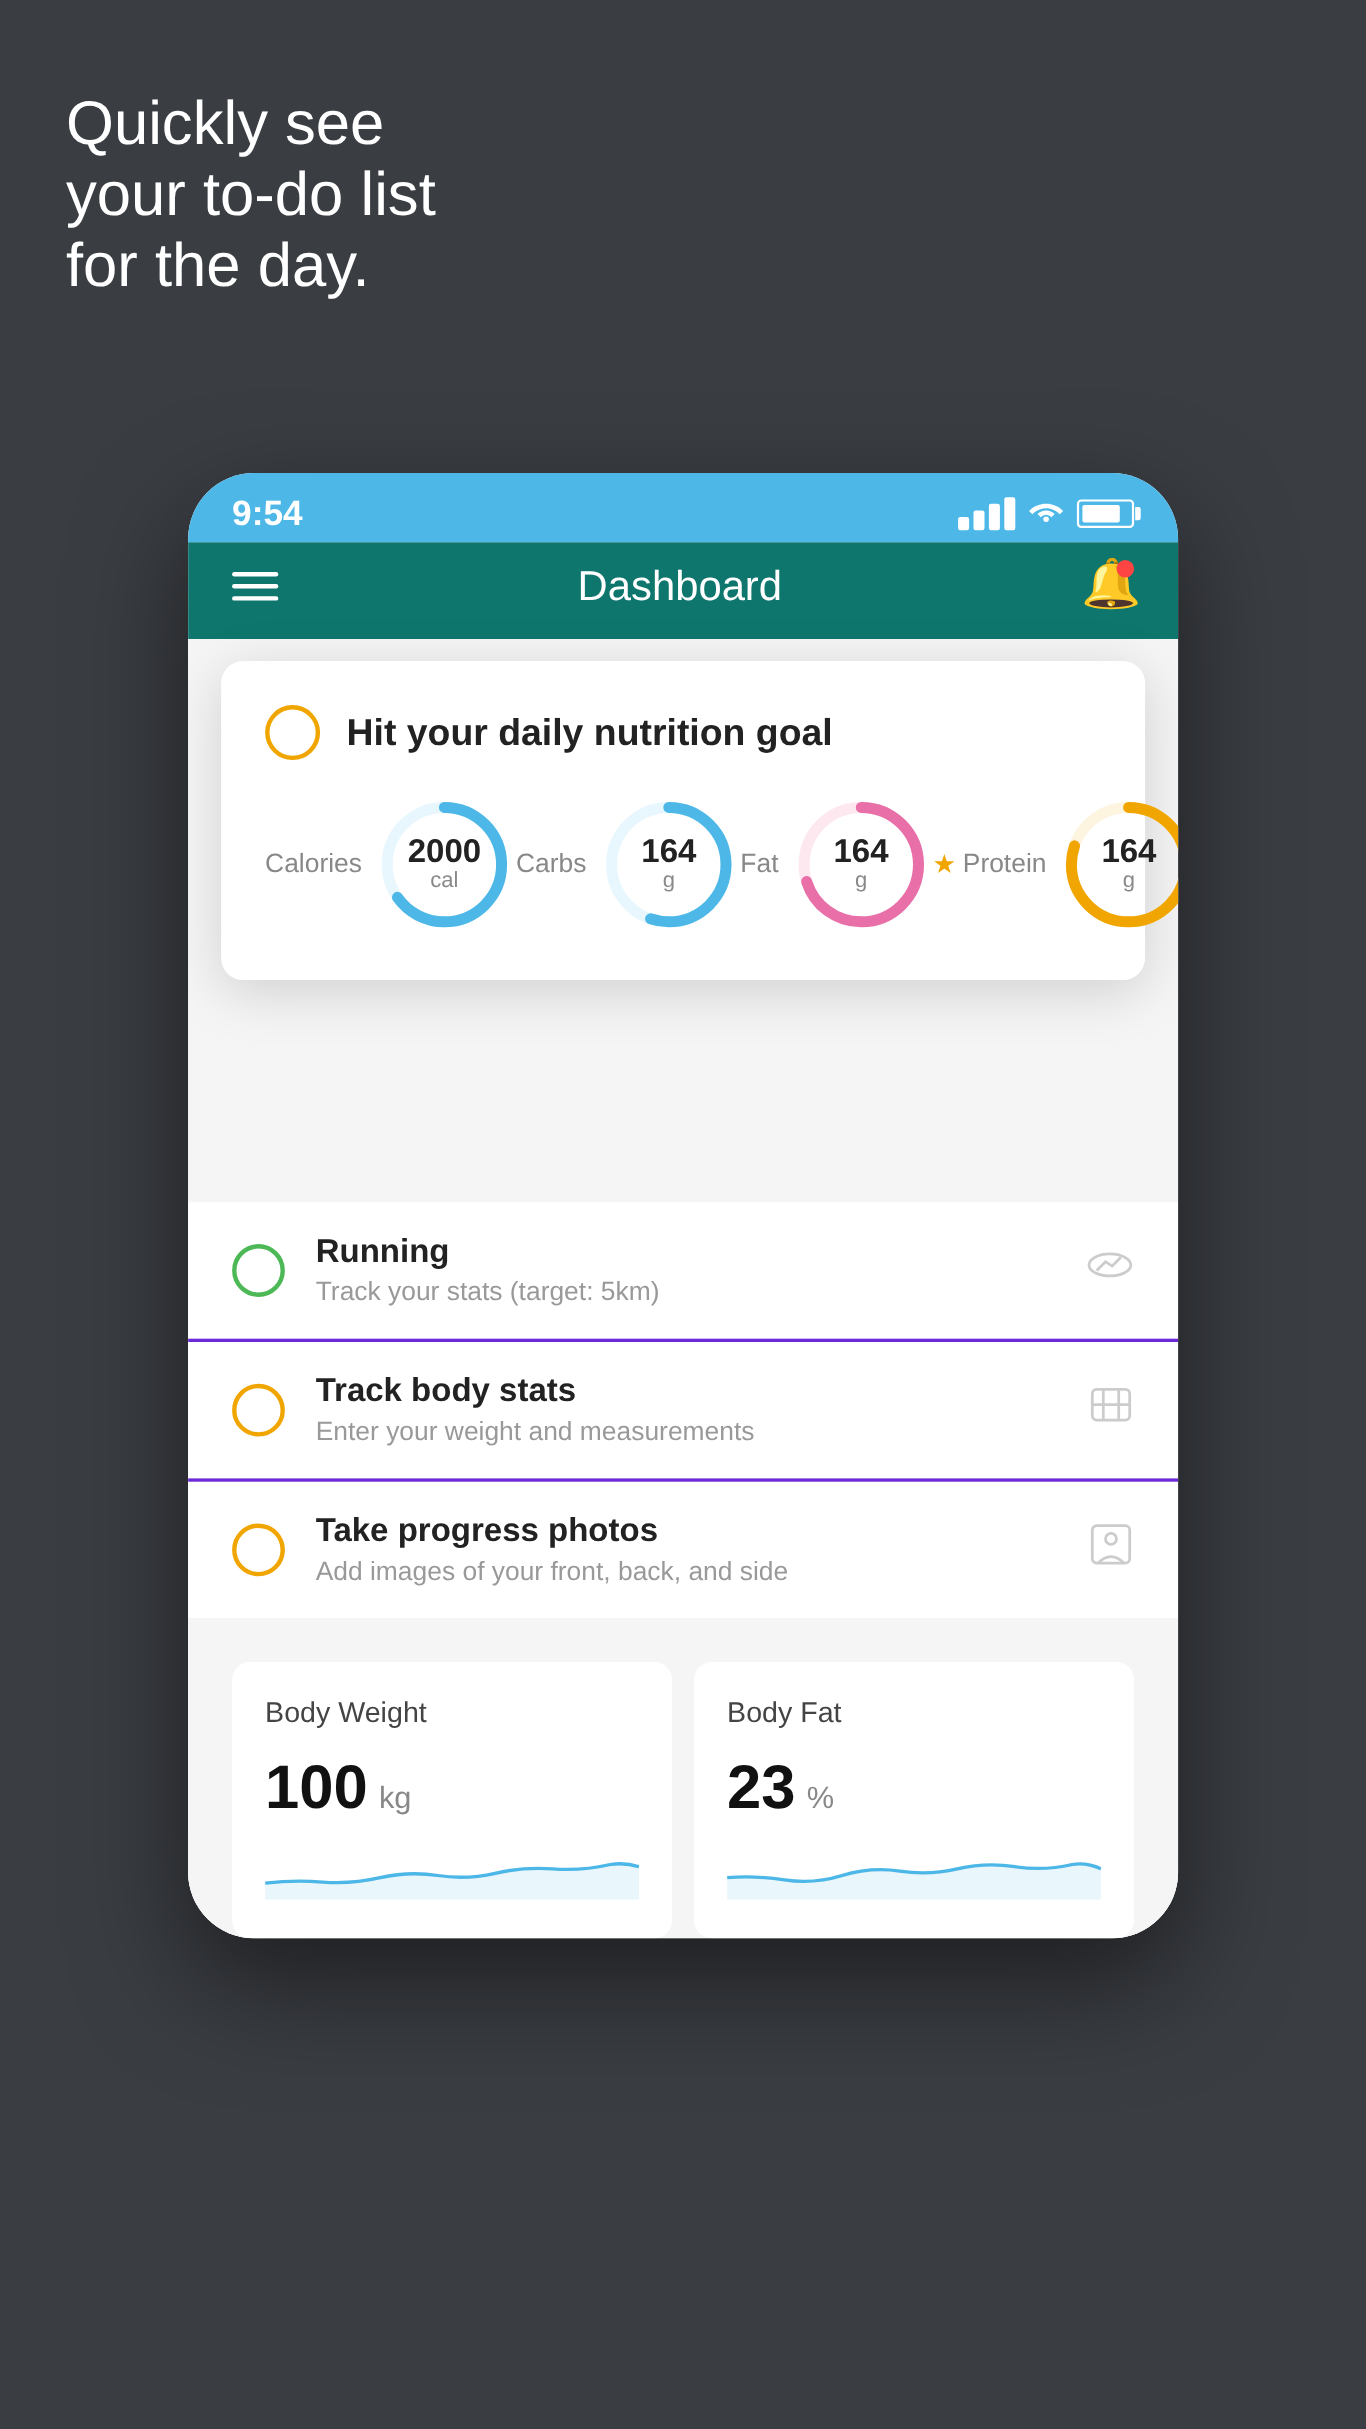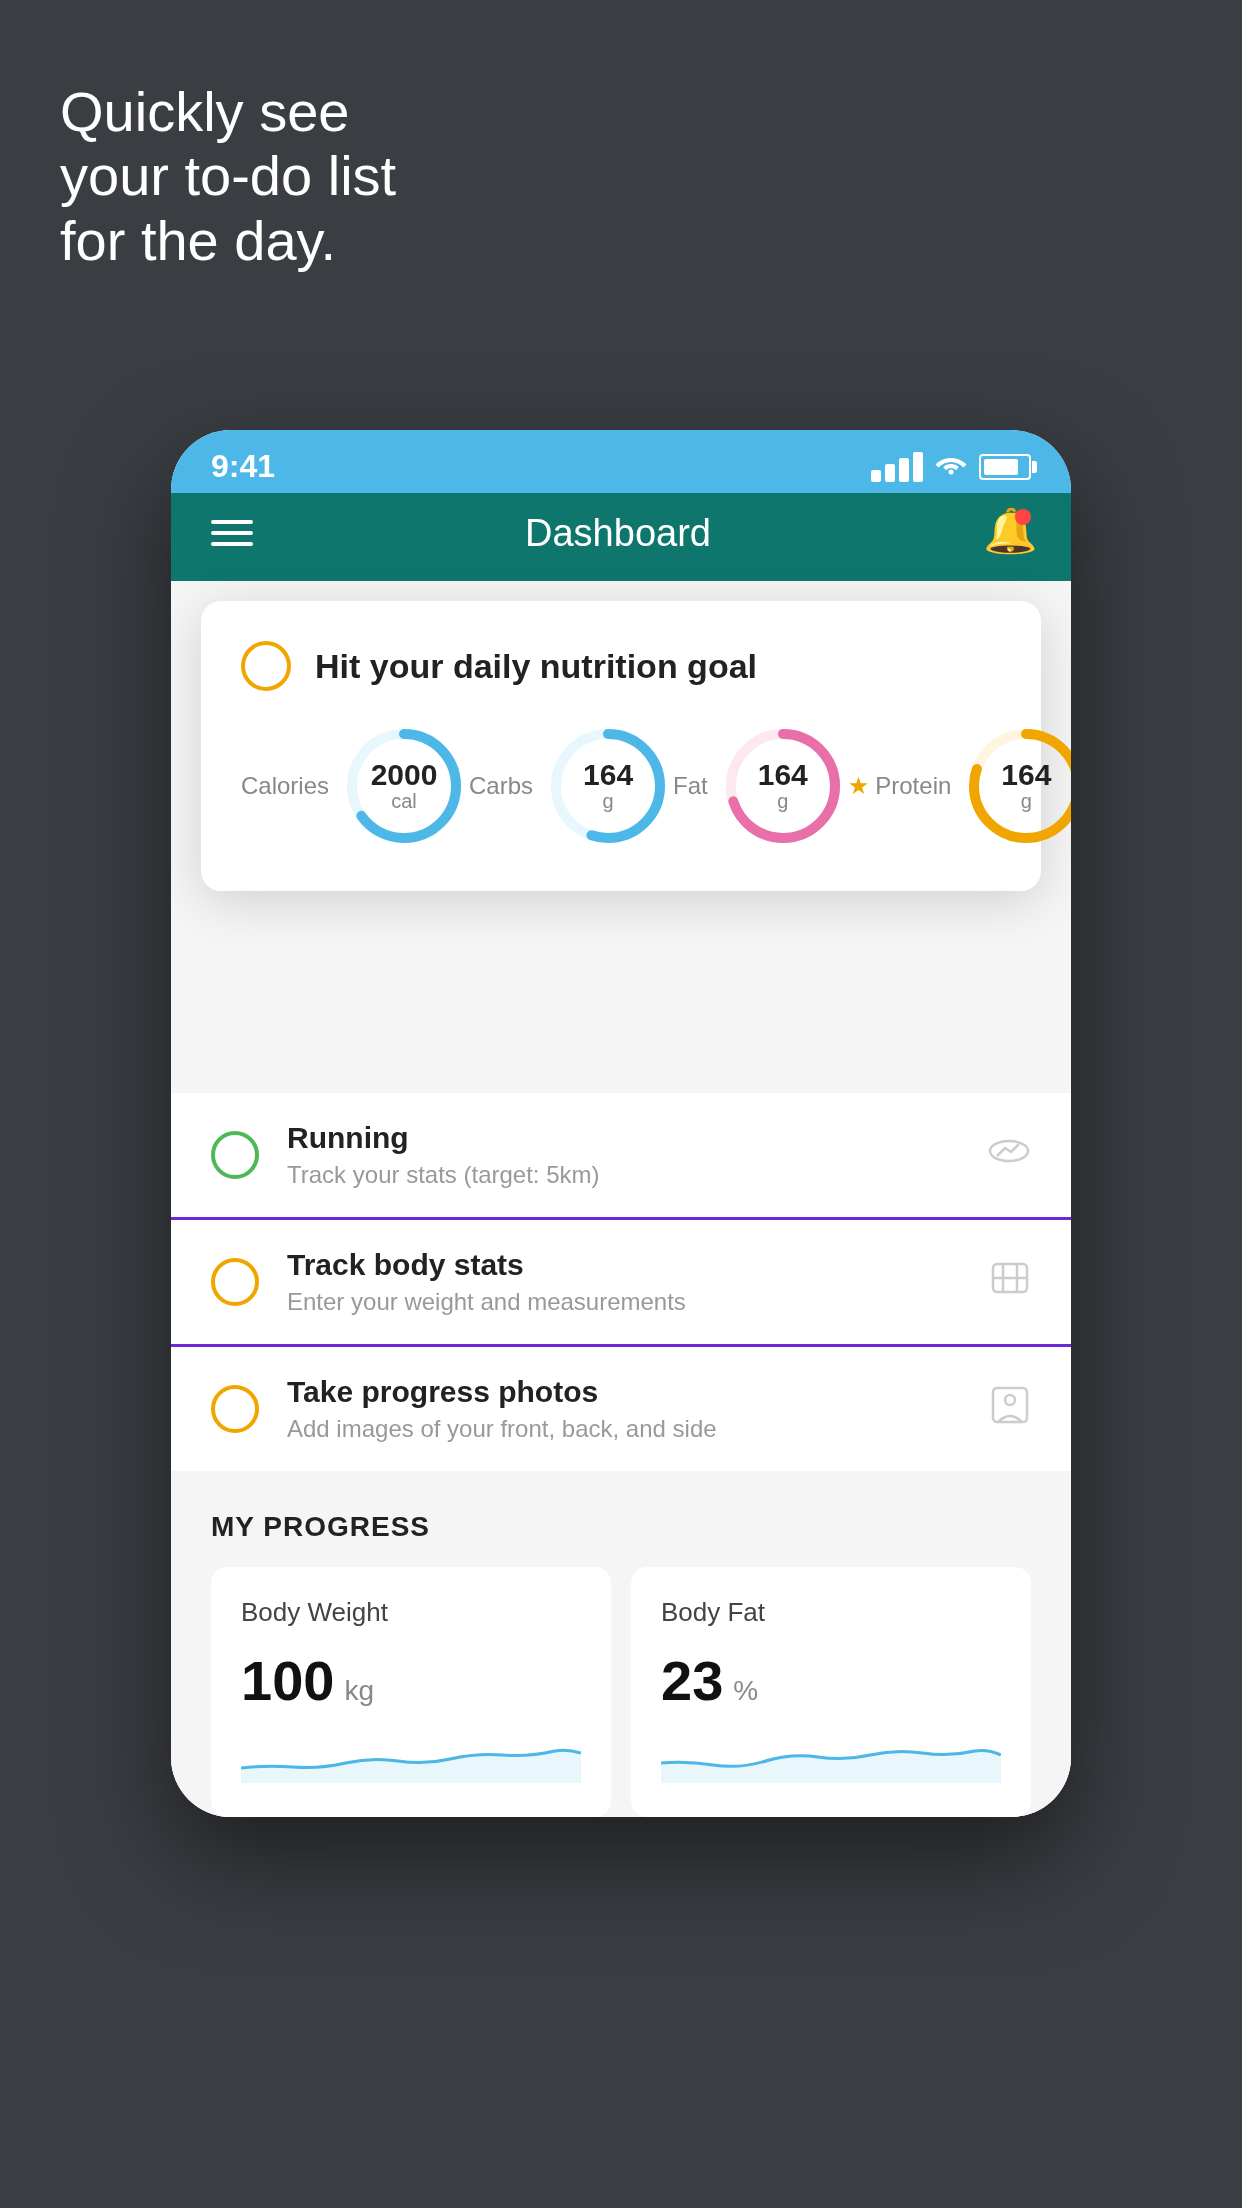--- a/index.html
+++ b/index.html
@@ -338,21 +338,21 @@
 
 <div class="hero-text">
   <div>Quickly see</div>
   <div>your to-do list</div>
   <div>for the day.</div>
 </div>
 
 <div class="phone-container">
 
   <div class="status-bar">
-    <span class="status-time">9:41</span>
+    <span class="status-time">9:54</span>
     <div class="status-icons">
       <div class="signal-bars">
         <span></span>
           <span></span>
           <span></span>
           <span></span>
       </div>
       <span class="wifi-icon">
         <svg width="32" height="24" viewBox="0 0 32 24" fill="white">
           <path d="M16 6C10 6 4.5 8.5 0.5 12.5L3.5 15.5C6.8 12.2 11.2 10 16 10s9.2 2.2 12.5 5.5l3-3C27.5 8.5 22 6 16 6z"></path>
@@ -495,21 +495,20 @@
           <svg width="42" height="42" viewBox="0 0 42 42" fill="none" stroke="#cccccc" stroke-width="2.5">
             <rect x="4" y="4" width="34" height="34" rx="4"></rect>
             <circle cx="21" cy="16" r="5"></circle>
             <path d="M9 38 Q21 26 33 38"></path>
           </svg>
         </span>
       </div>
     </div>
 
     <div class="progress-section">
-      <div class="progress-title">MY PROGRESS</div>
       <div class="progress-cards">
 
         <div class="progress-card">
           <div class="progress-card-title">Body Weight</div>
           <div class="progress-value-row">
             <span class="progress-value">100</span>
             <span class="progress-unit">kg</span>
           </div>
           <svg class="sparkline" viewBox="0 0 260 50" preserveAspectRatio="none">
             <path d="M0 35 Q20 32 40 34 Q60 36 80 30 Q100 24 120 28 Q140 32 160 26 Q180 20 200 22 Q220 24 240 18 Q250 16 260 20" fill="none" stroke="#4db8e8" stroke-width="3"></path>

